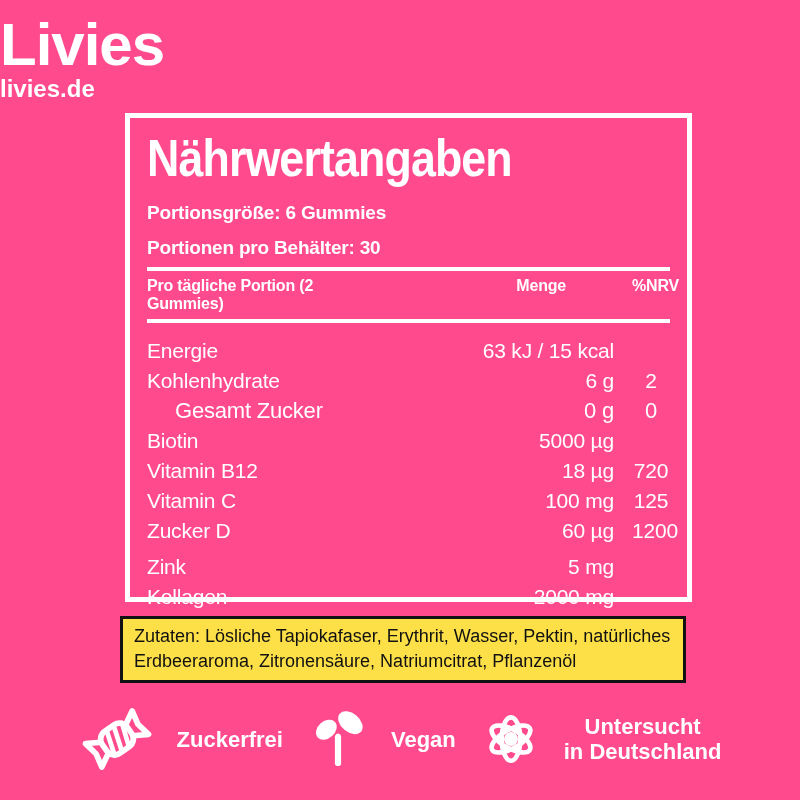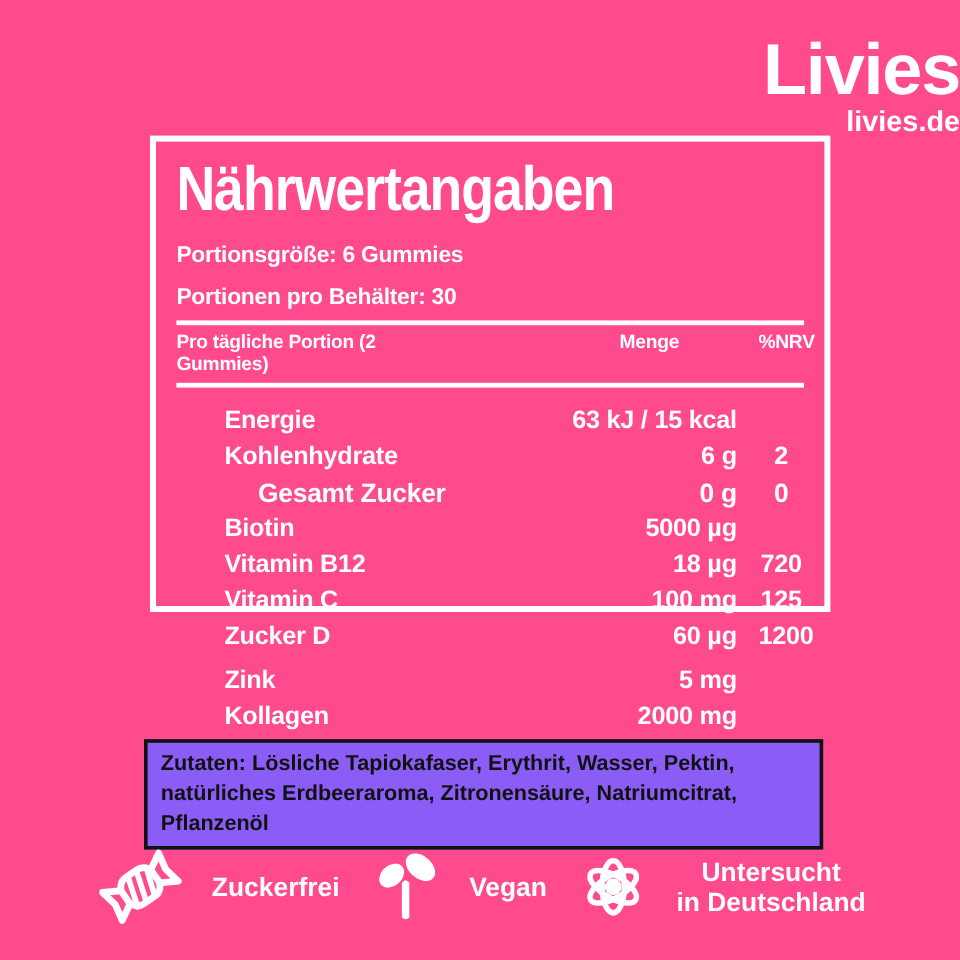--- a/index.html
+++ b/index.html
@@ -12,27 +12,27 @@
   body{
     background:var(--background);
     font-family:"Liberation Sans", sans-serif;
     color:var(--text);
     position:relative;
     overflow:hidden;
   }
   .canvas{position:absolute;inset:0;}
 
   
-  .logo-block{position:absolute;top:27px;left:0;right:0;text-align:right;}
+  .logo-block{position:absolute;top:14px;left:0;right:0;text-align:left;}
   .brand{font-size:60px;font-weight:bold;letter-spacing:-1px;line-height:62px;}
   .site{font-size:24px;font-weight:bold;line-height:26px;margin-top:0px;}
 
   
   .nutri-box{
-    position:absolute;left:125px;top:113px;width:567px;height:397px;
+    position:absolute;left:125px;top:113px;width:567px;height:489px;
     border:5px solid var(--text);
     padding:12px 17px 0 17px;
   }
   .title{
     font-size:52px;font-weight:bold;line-height:56px;letter-spacing:-1px;
     transform:scaleX(0.86);transform-origin:left center;white-space:nowrap;
   }
   .serving{font-size:19px;font-weight:bold;line-height:22px;letter-spacing:-0.2px;}
   .serving1{margin-top:16px;}
   .serving2{margin-top:13px;}
@@ -42,31 +42,31 @@
   .c-nrv{padding-left:18px;text-align:center;white-space:nowrap;}
 
   .thead{
     margin-top:8px;
     border-top:4px solid var(--text);
     border-bottom:4px solid var(--text);
     padding:6px 0;
     font-size:16px;font-weight:bold;gap:48px;
   }
   #rows{margin-top:13px;}
-  .trow{font-size:21px;font-weight:bold;line-height:30px;margin-left:40px;}
+  .trow{font-size:21px;font-weight:normal;line-height:30px;}
   .trow.sub{font-size:22px;}
   .trow.sub .c-name{padding-left:28px;}
   .trow.gap{margin-top:6px;}
 
   
   .ingredients{
     position:absolute;left:120px;top:616px;width:566px;
-    background:#8b5cf6;border:3px solid var(--ink);
+    background:#fde047;border:3px solid var(--ink);
     color:var(--ink);
-    font-size:18px;font-weight:bold;line-height:25px;
+    font-size:18px;font-weight:normal;line-height:25px;
     padding:5px 11px 6px 11px;
   }
 
   
   .badges{
     position:absolute;left:0;right:0;top:697px;height:84px;
     display:flex;justify-content:center;gap:24px;
   }
   .badge{display:flex;align-items:center;gap:22px;}
   .badge-label{font-size:22px;font-weight:bold;line-height:25px;white-space:nowrap;}

